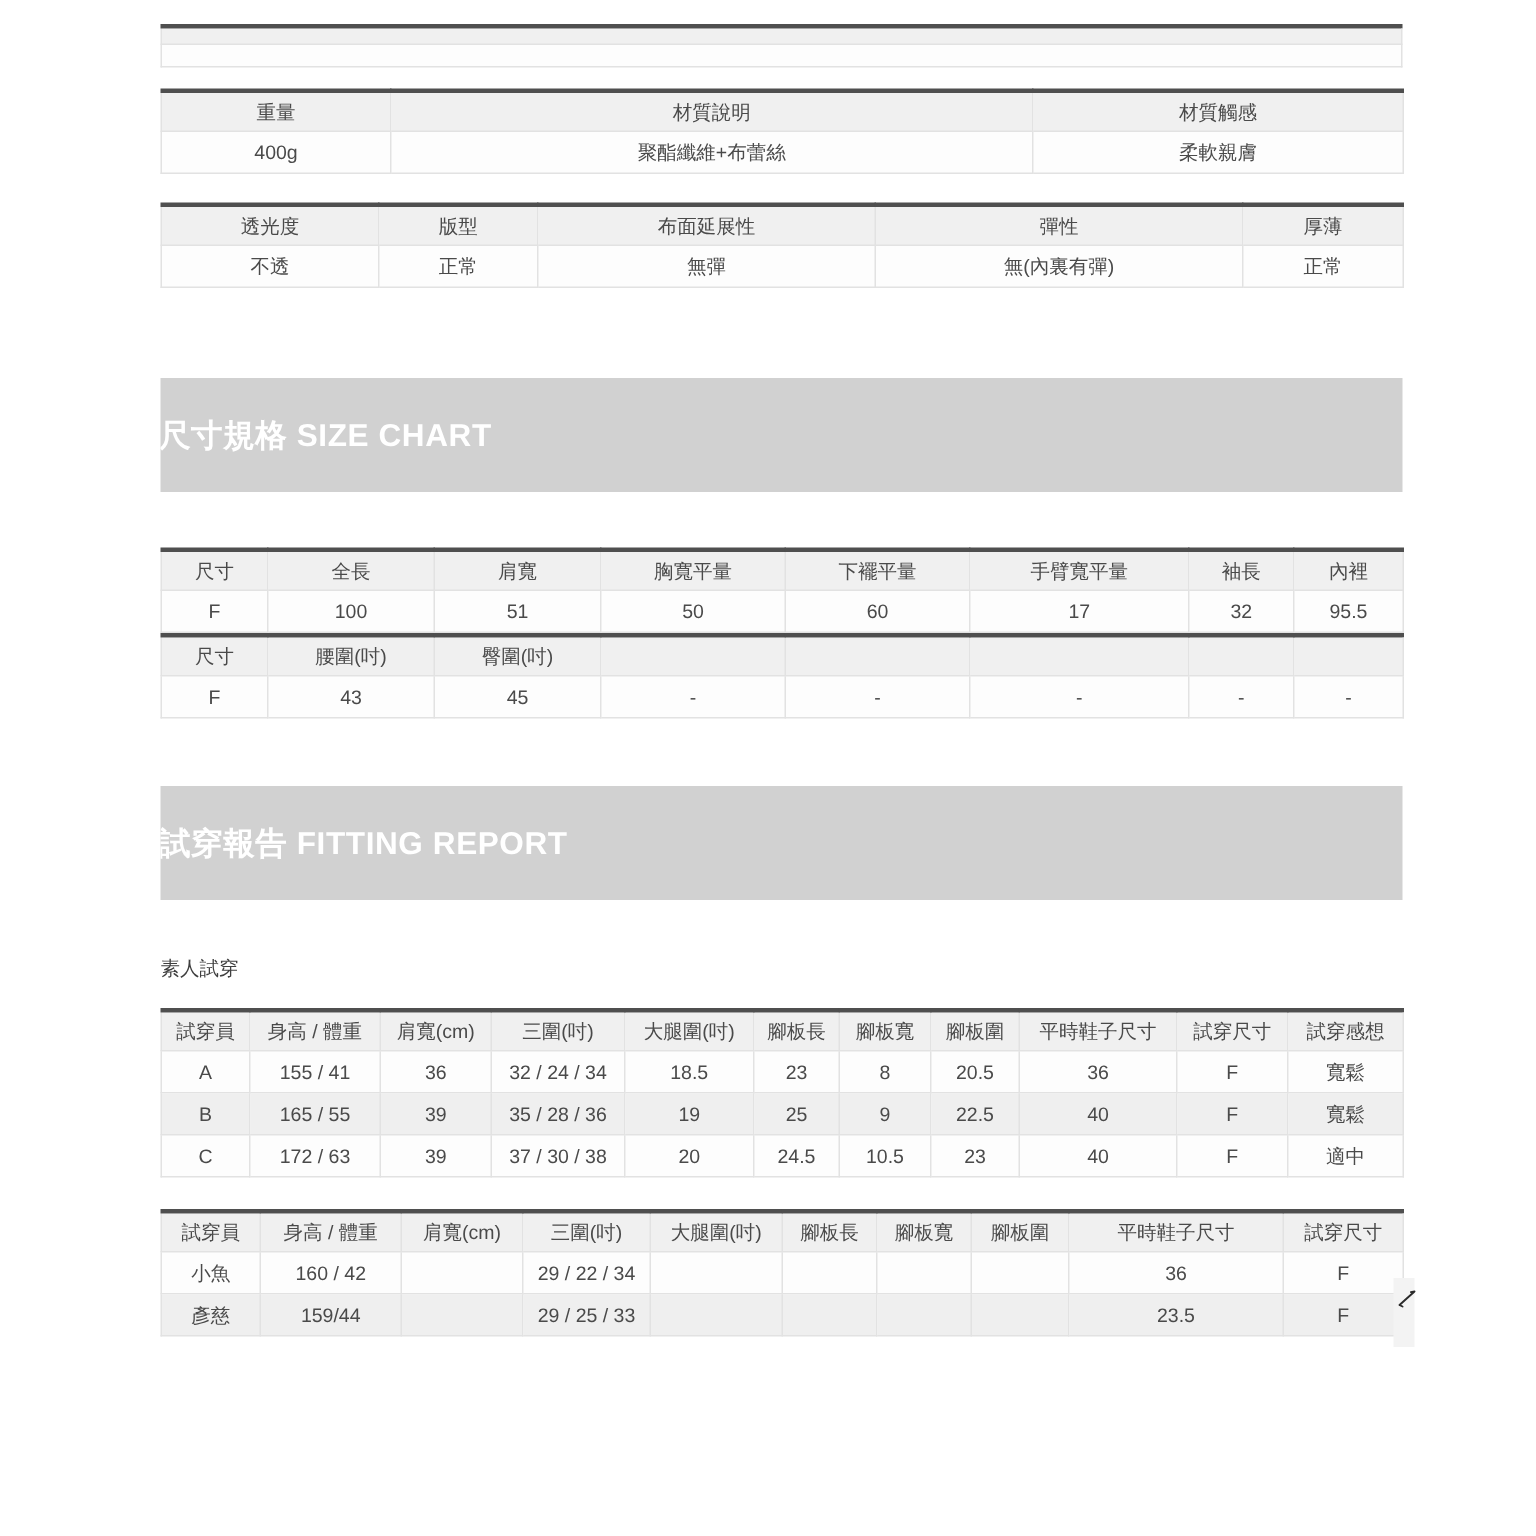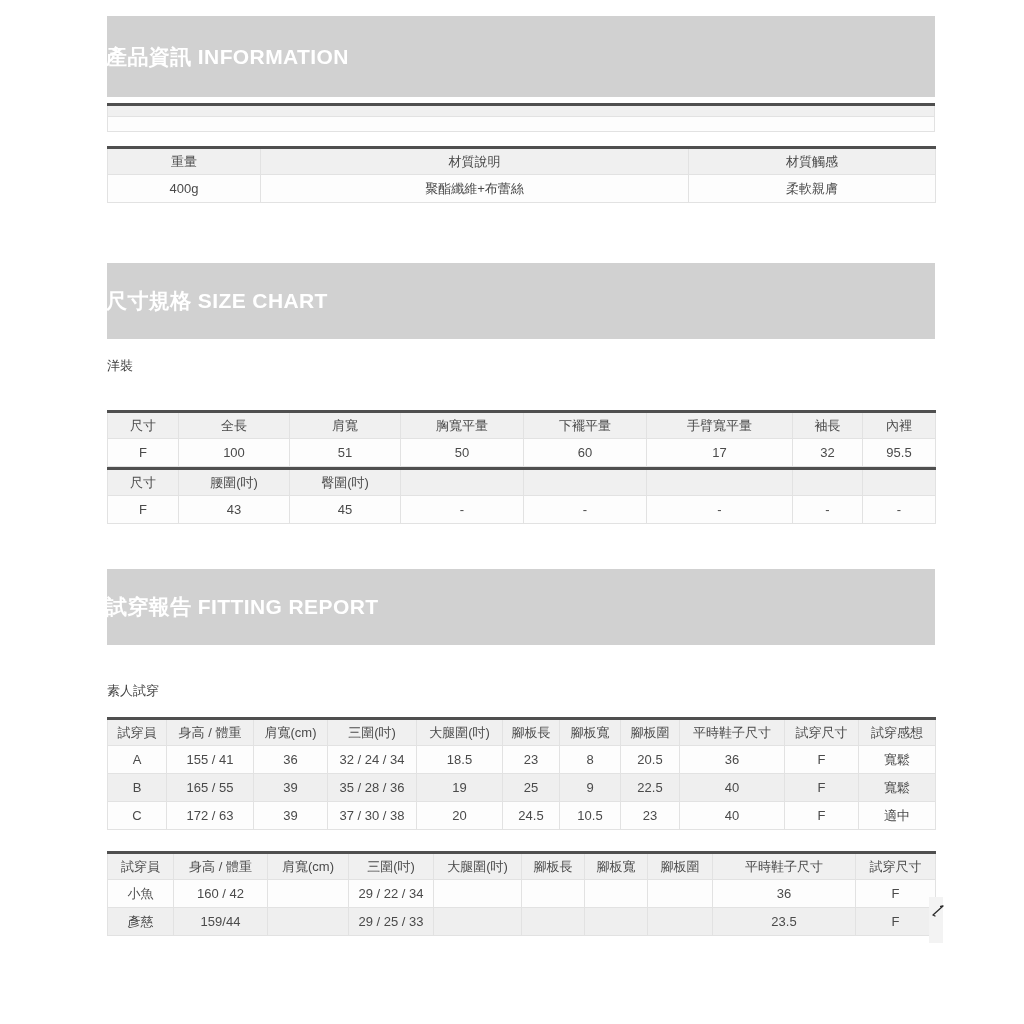--- a/index.html
+++ b/index.html
@@ -61,23 +61,20 @@
     position:absolute; left:822px; top:46px; width:14px; height:46px;
     background:#f3f3f3;
   }
   .corner-mark{position:absolute; left:824px; top:52px; width:14px; height:14px;}
 </style>
 </head>
 <body>
 
 <div class="page">
 
-  <div class="banner">
-    <span class="banner-title">產品資訊 INFORMATION</span>
-  </div>
 
   <table class="empty-tbl">
     <tbody>
       <tr class="h">
           <td></td>
         </tr>
       <tr class="d">
           <td></td>
         </tr>
     </tbody>
@@ -98,26 +95,52 @@
       </thead>
       <tbody>
         <tr>
           <td>400g</td>
           <td>聚酯纖維+布蕾絲</td>
           <td>柔軟親膚</td>
         </tr>
       </tbody>
     </table>
 
+  <table class="t-info2">
+    <colgroup>
+        <col style="width:145px">
+        <col style="width:106px">
+        <col style="width:225px">
+        <col style="width:245px">
+        <col style="width:107px">
+      </colgroup>
+  <thead>
+        <tr>
+          <th>透光度</th>
+          <th>版型</th>
+          <th>布面延展性</th>
+          <th>彈性</th>
+          <th>厚薄</th>
+        </tr>
+      </thead>
+      <tbody>
+        <tr>
+          <td>不透</td>
+          <td>正常</td>
+          <td>無彈</td>
+          <td>無(內裏有彈)</td>
+          <td>正常</td>
+        </tr>
+      </tbody>
+    </table>
 
   <div class="banner short banner-size">
     <span class="banner-title">尺寸規格 SIZE CHART</span>
   </div>
 
-  <div class="sub-label lbl-dress">洋裝</div>
 
   <table class="t-size1">
     <colgroup>
         <col style="width:71px">
         <col style="width:111px">
         <col style="width:111px">
         <col style="width:123px">
         <col style="width:123px">
         <col style="width:146px">
         <col style="width:70px">

